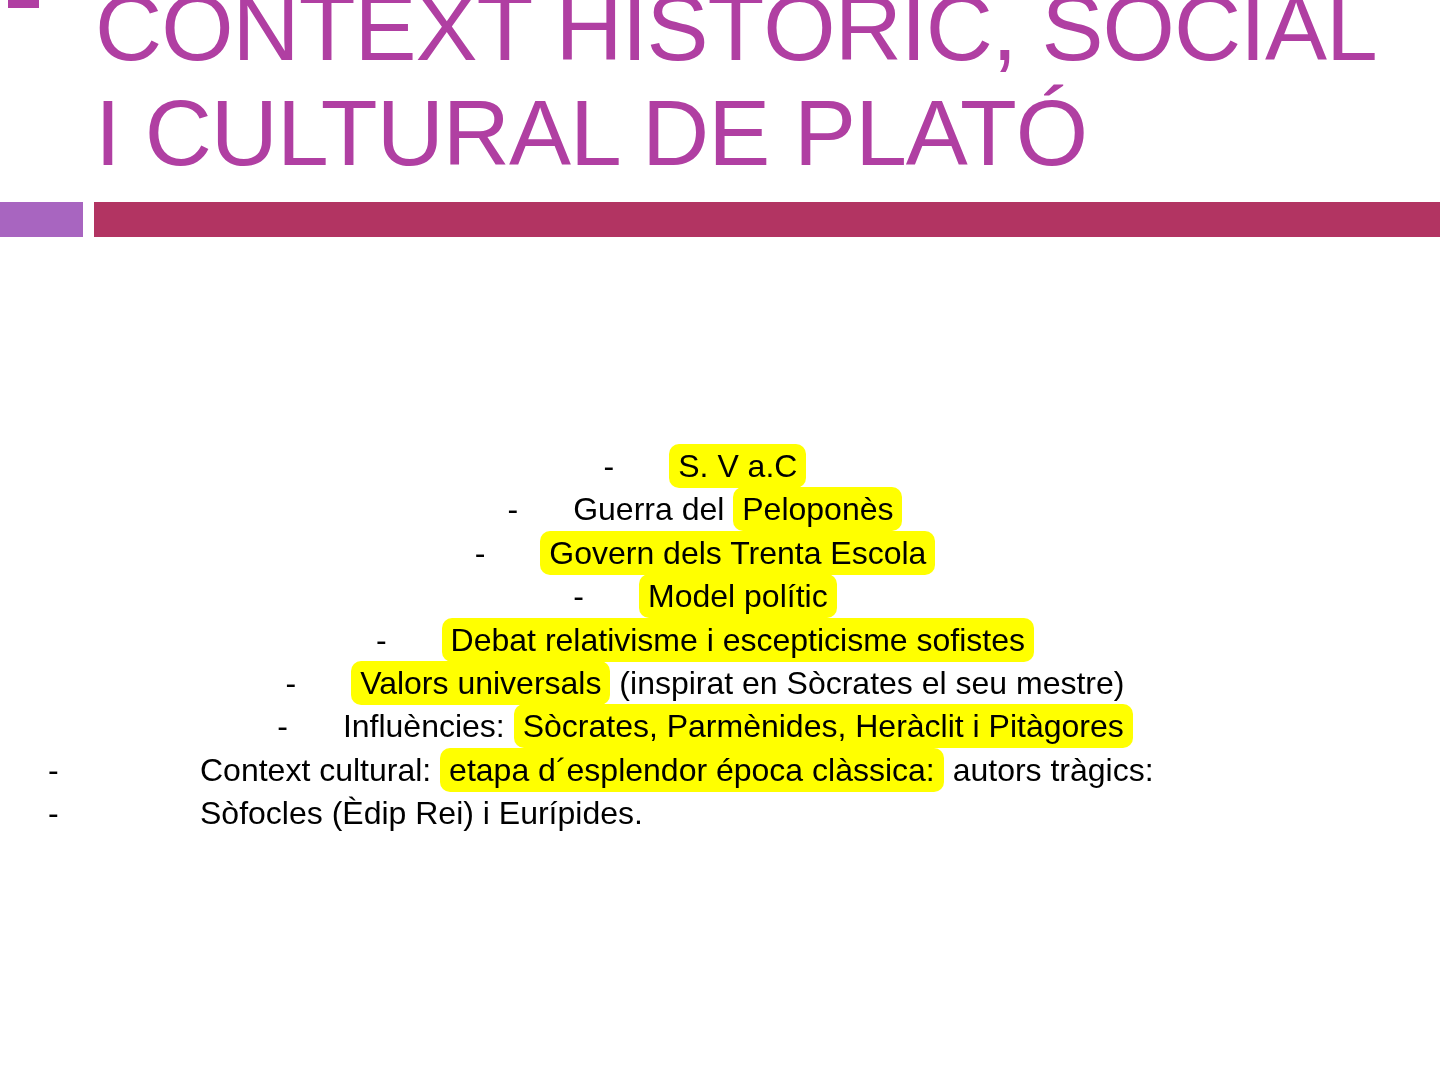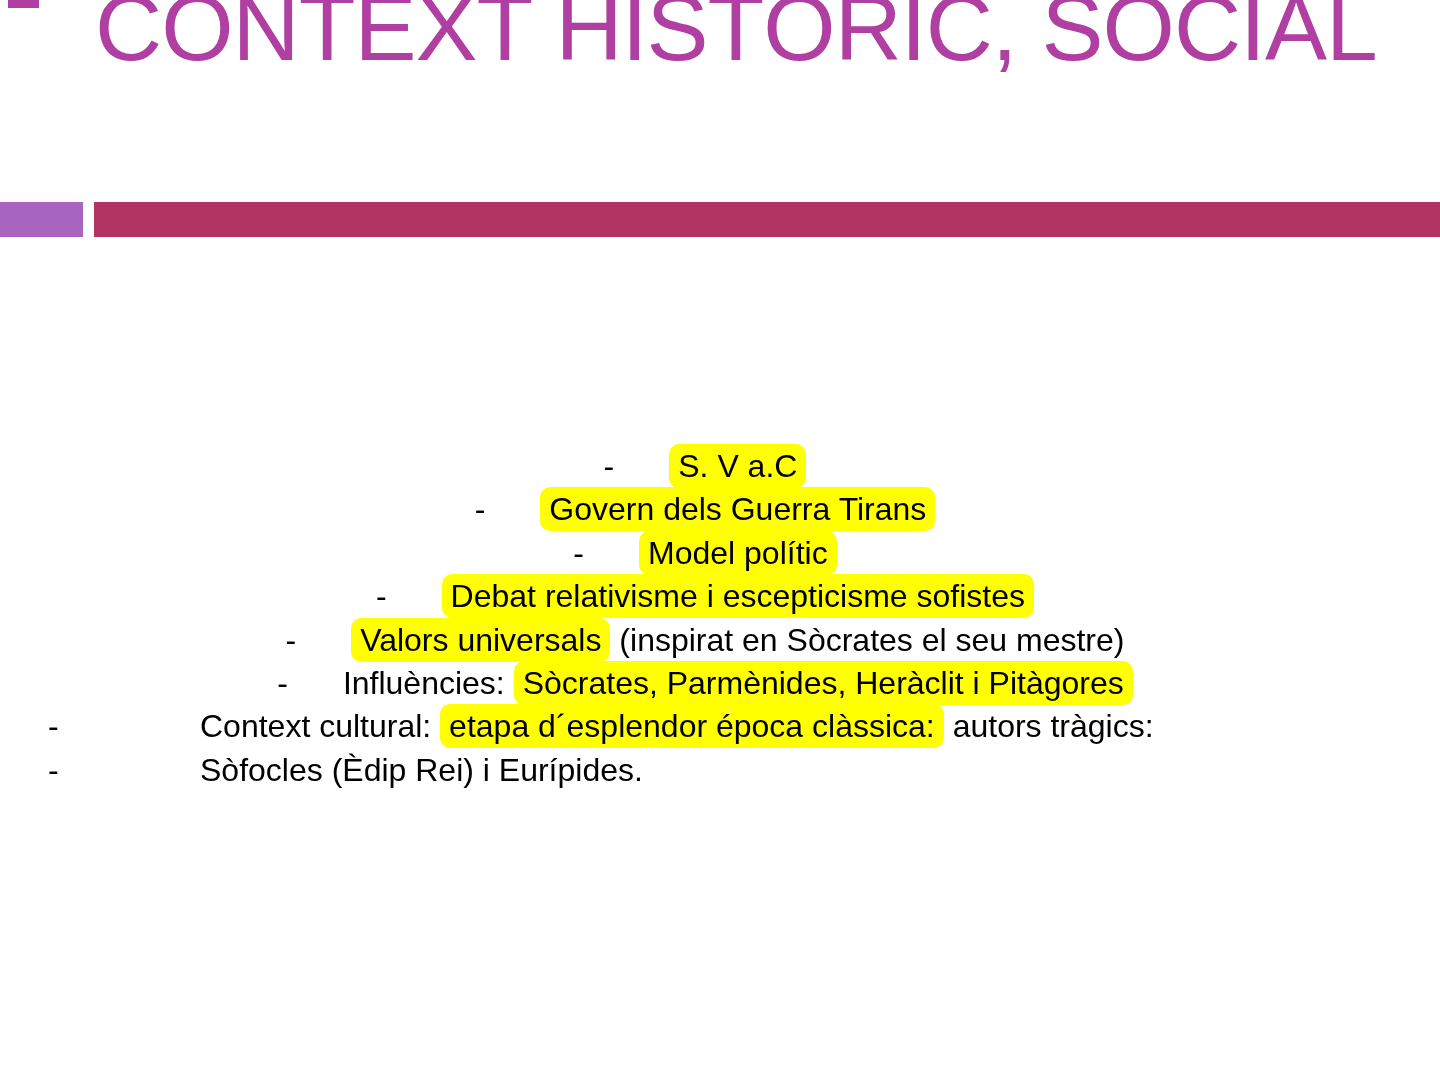--- a/index.html
+++ b/index.html
@@ -95,28 +95,30 @@
 </style>
 </head>
 <body>
 
 <div class="slide">
 
   <div class="top-artifact"></div>
 
   <div class="title">
     <div>CONTEXT HISTÒRIC, SOCIAL</div>
+    <div>I CULTURAL DE PLATÓ</div>
   </div>
 
   <div class="divider-left"></div>
   <div class="divider-bar"></div>
 
   <div class="content" id="content">
       <div class="line"><span class="dash">-</span><span class="tab"></span><span class="seg hl">S. V a.C</span></div>
-      <div class="line"><span class="dash">-</span><span class="tab"></span><span class="seg hl">Govern dels Guerra Tirans</span></div>
+      <div class="line"><span class="dash">-</span><span class="tab"></span><span class="seg">Guerra del </span><span class="seg hl">Peloponès</span></div>
+      <div class="line"><span class="dash">-</span><span class="tab"></span><span class="seg hl">Govern dels Trenta Escola</span></div>
       <div class="line"><span class="dash">-</span><span class="tab"></span><span class="seg hl">Model polític</span></div>
       <div class="line"><span class="dash">-</span><span class="tab"></span><span class="seg hl">Debat relativisme i escepticisme sofistes</span></div>
       <div class="line"><span class="dash">-</span><span class="tab"></span><span class="seg hl">Valors universals</span><span class="seg"> (inspirat en Sòcrates el seu mestre)</span></div>
       <div class="line"><span class="dash">-</span><span class="tab"></span><span class="seg">Influències: </span><span class="seg hl">Sòcrates, Parmènides, Heràclit i Pitàgores</span></div>
       <div class="line left-line"><span class="dash">-</span><span class="seg">Context cultural: </span><span class="seg hl">etapa d´esplendor época clàssica:</span><span class="seg"> autors tràgics:</span></div>
       <div class="line left-line"><span class="dash">-</span><span class="seg">Sòfocles (Èdip Rei) i Eurípides.</span></div>
     </div>
 
 </div>
 

